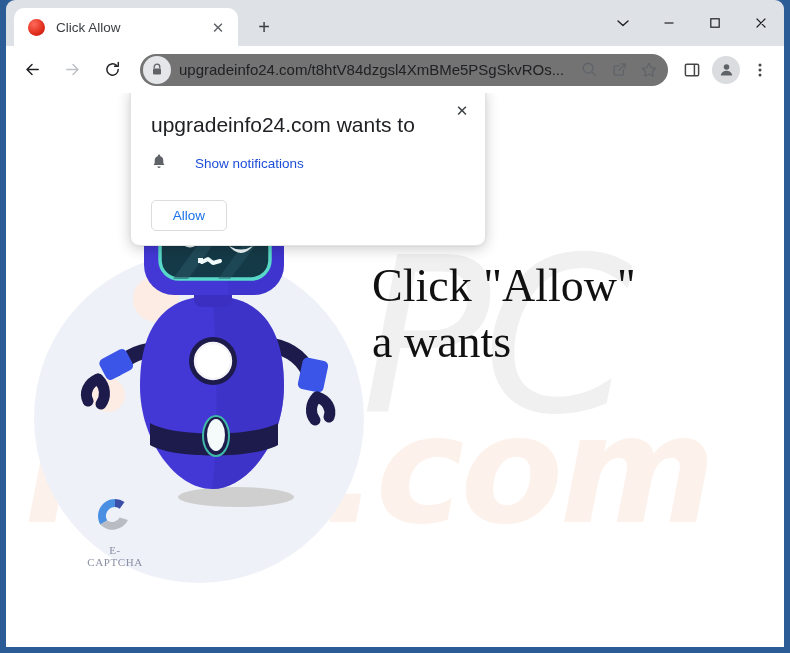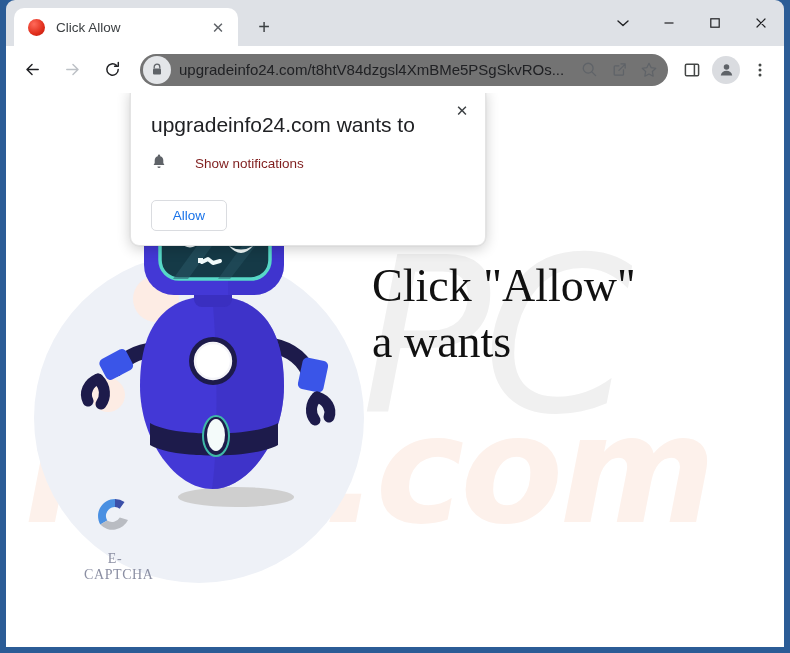--- a/index.html
+++ b/index.html
@@ -152,23 +152,23 @@
     width: 116px; height: 20px; border-radius: 50%;
     background: #cfcfcf;
   }
 
   
   #captcha {
     position: absolute; left: 78px; top: 402px;
     text-align: center; width: 62px;
   }
   #captcha-label {
-    margin-top: 10px;
+    margin-top: 3px;
     font-family: "Liberation Serif", serif;
-    font-size: 14px; letter-spacing: .6px; color: #8b8fa3;
+    font-size: 11px; letter-spacing: .6px; color: #8b8fa3;
   }
 
   
   #headline {
     position: absolute; left: 366px; top: 165px;
     font-family: "Liberation Serif", serif;
     font-size: 46px; line-height: 1.21;
     color: #111111;
   }
 
@@ -192,21 +192,21 @@
   #bubble-title {
     font-size: 21px; color: #202124;
     margin: 5px 0 0 0;
   }
   #bubble-row {
     display: flex; align-items: center;
     margin-top: 16px;
   }
   #bell { color: #5f6368; flex: 0 0 auto; width: 22px; }
   #bubble-perm {
-    font-size: 13.5px; color: #7f1d1d;
+    font-size: 13.5px; color: #1d4ed8;
     margin-left: 22px;
   }
   #bubble-actions {
     display: flex; justify-content: space-between;
     gap: 9px; margin-top: 26px;
   }
   .bbtn {
     min-width: 76px; height: 31px;
     border: 1px solid #dadce0; border-radius: 5px;
     background: #ffffff;

